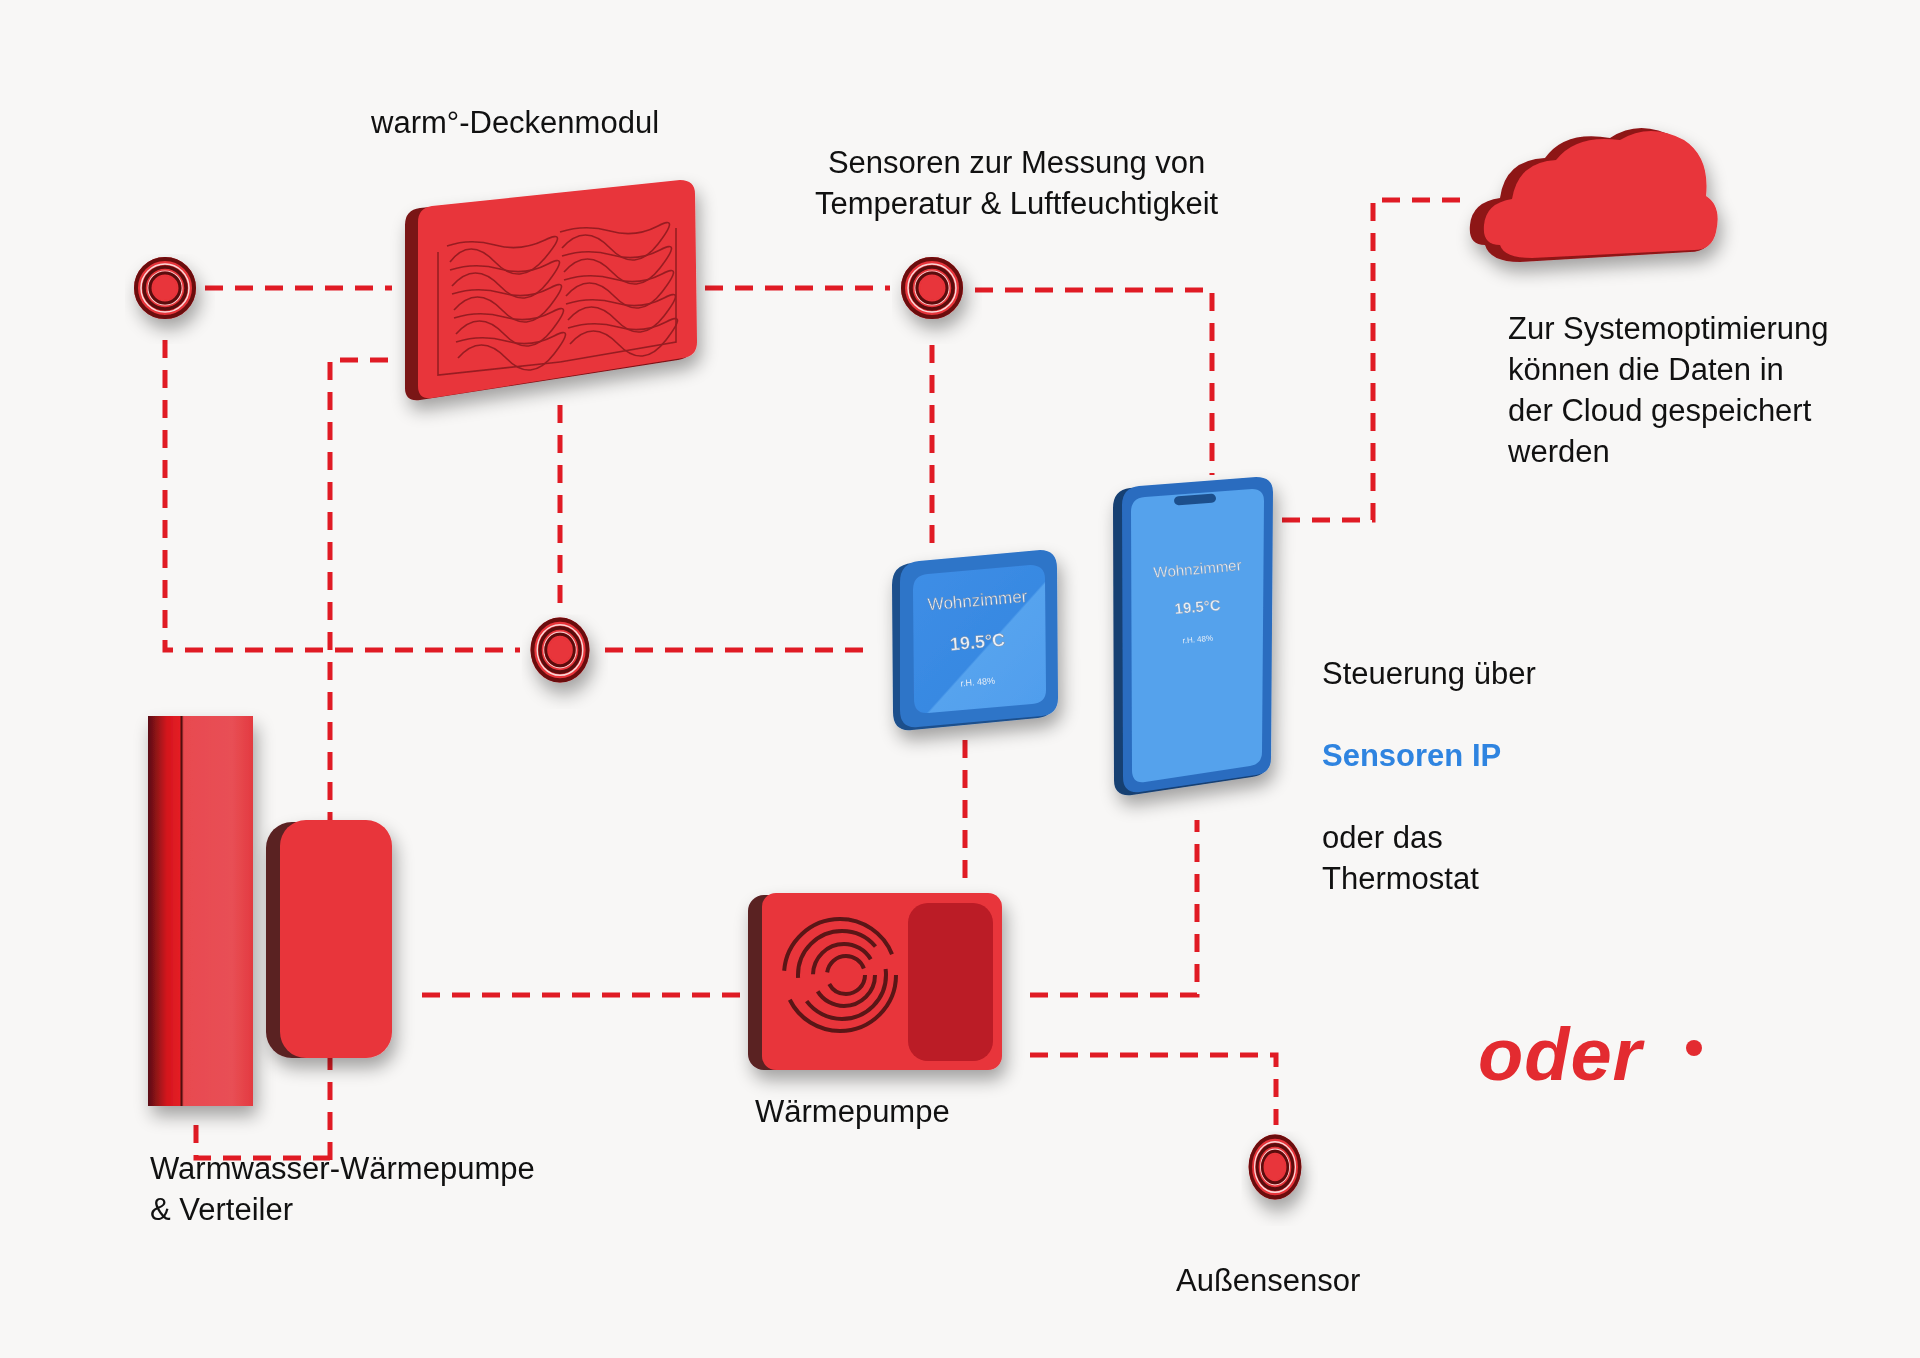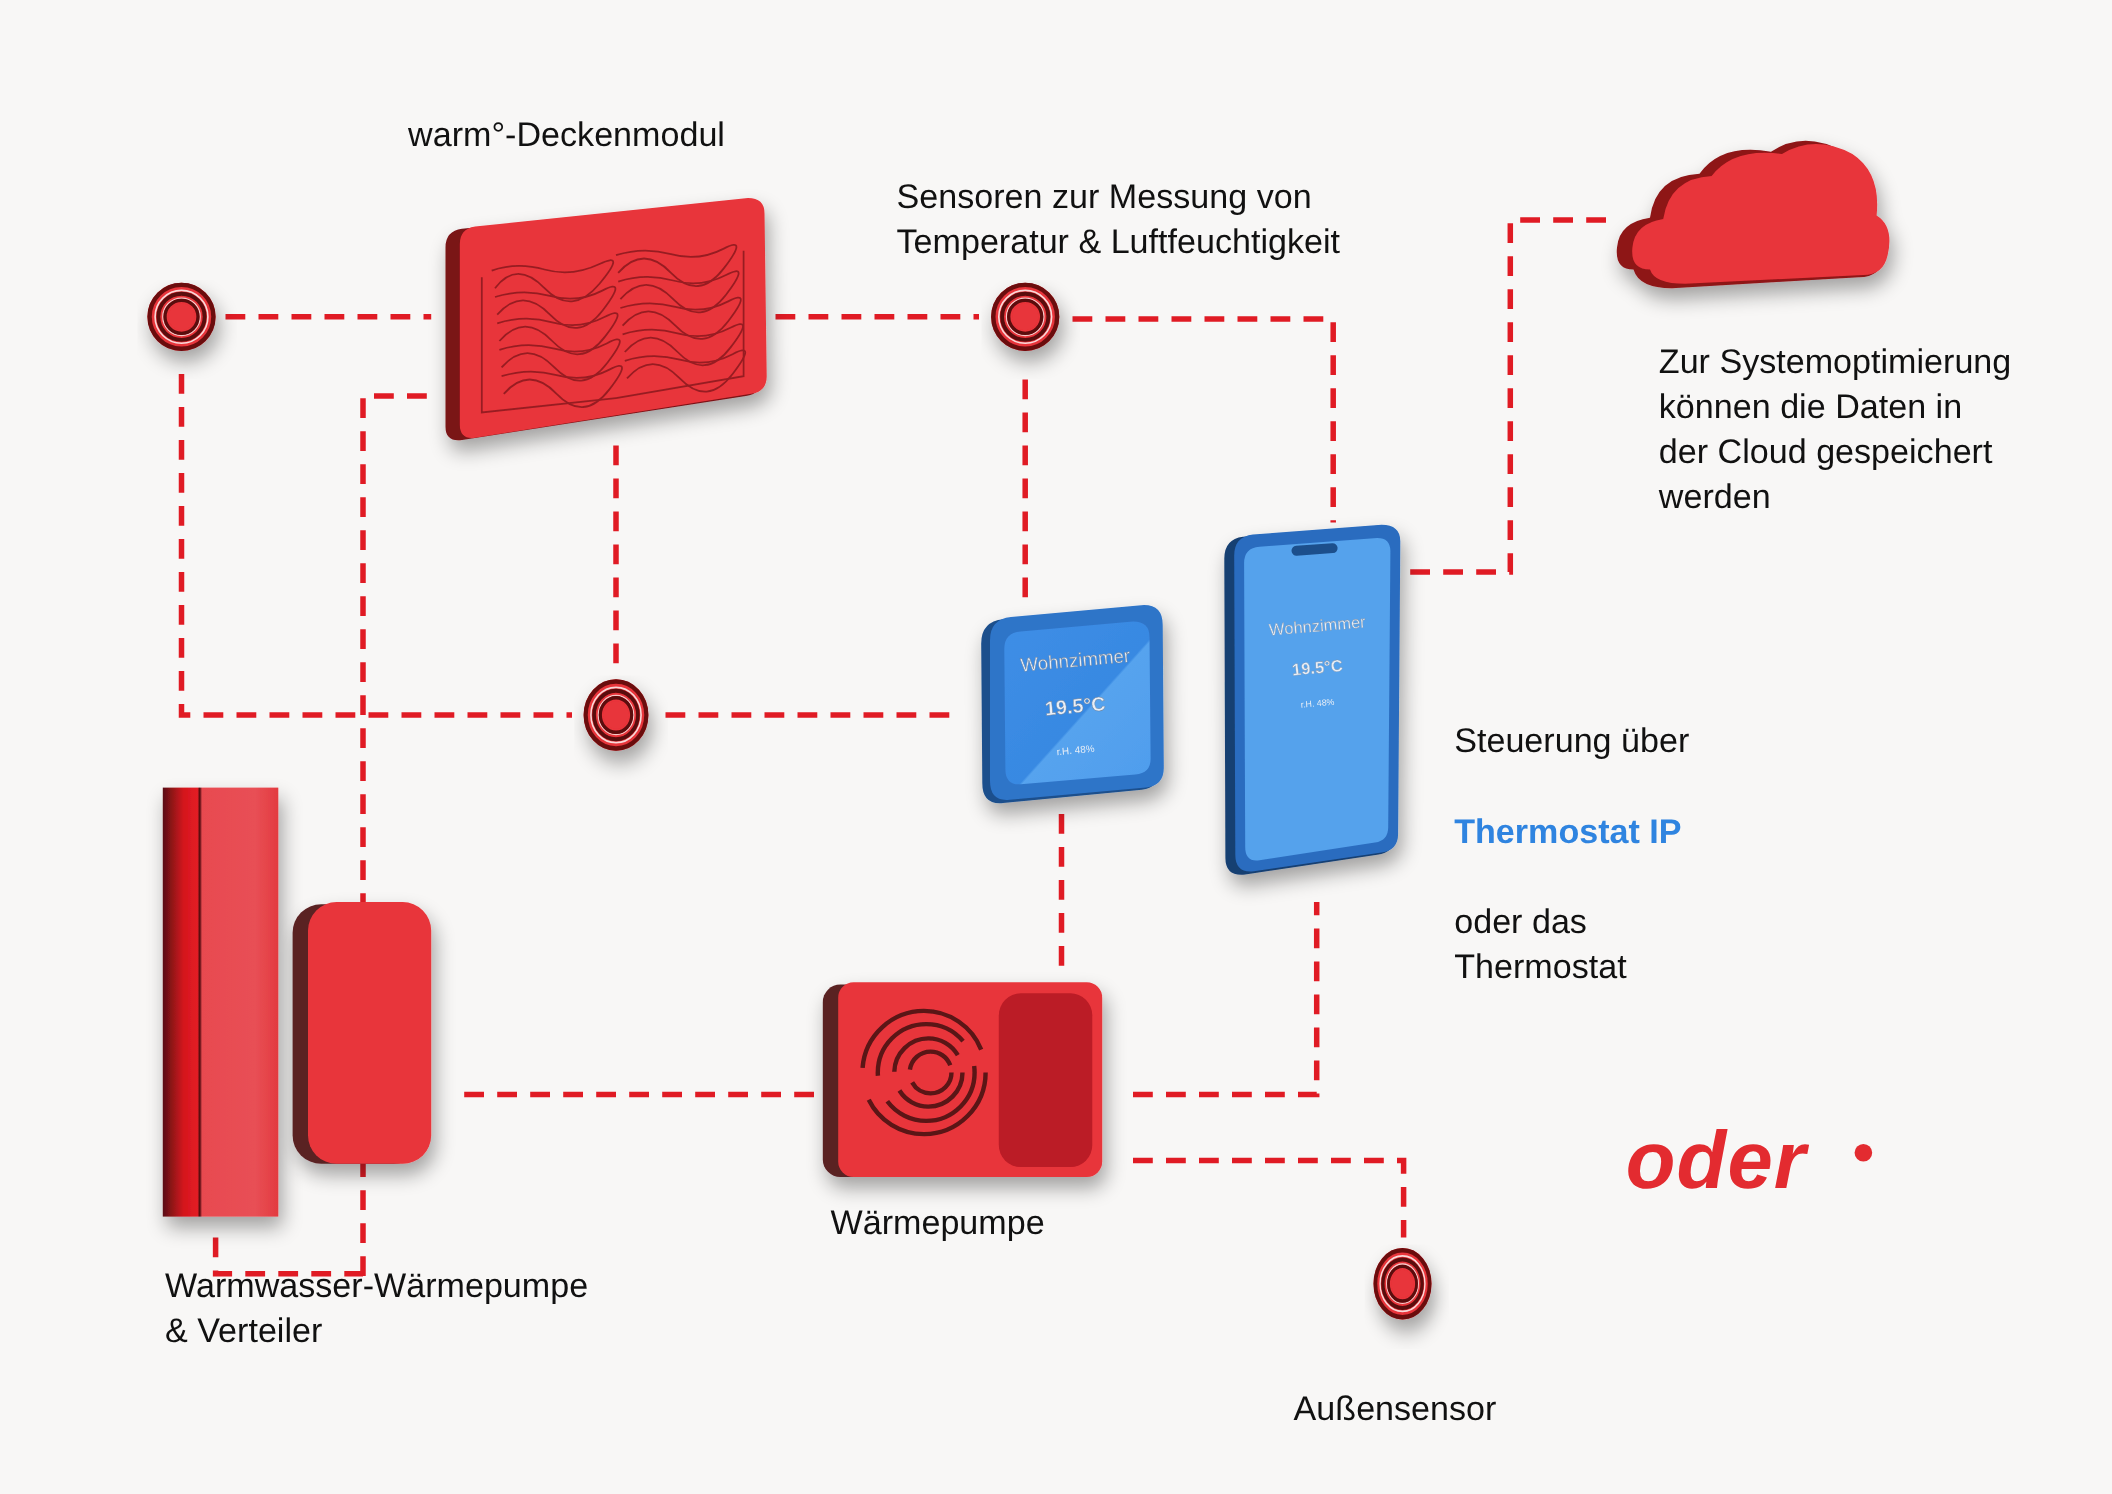--- a/index.html
+++ b/index.html
@@ -144,29 +144,29 @@
     <g fill="none" stroke="#5a1418" stroke-width="4">
       <circle cx="840" cy="975" r="56" stroke-dasharray="150 30"></circle>
       <circle cx="842" cy="975" r="44" stroke-dasharray="110 25"></circle>
       <circle cx="844" cy="975" r="31" stroke-dasharray="80 18"></circle>
       <circle cx="846" cy="975" r="19" stroke-dasharray="50 12"></circle>
     </g>
   </g>
 </svg>
 
 <div class="label" style="left:371px; top:102px;">warm°-Deckenmodul</div>
-<div class="label" style="left:815px; top:158px;">Sensoren zur Messung von
+<div class="label" style="left:815px; top:142px;text-align:center;">Sensoren zur Messung von
 Temperatur &amp; Luftfeuchtigkeit</div>
 <div class="label" style="left:1474px; top:308px;margin-left:34px;">Zur Systemoptimierung
 können die Daten in
 der Cloud gespeichert
 werden</div>
 <div class="label" style="left:1322px; top:612px;">
   <span>Steuerung über</span><br>
-  <span class="hl">Thermostat IP</span><br>
+  <span class="hl">Sensoren IP</span><br>
   <span style="white-space:pre-line;">oder das
 Thermostat</span>
 </div>
 <div class="label" style="left:150px; top:1148px;">Warmwasser-Wärmepumpe
 &amp; Verteiler</div>
 <div class="label" style="left:755px; top:1091px;">Wärmepumpe</div>
 <div class="label" style="left:1176px; top:1232px;margin-top:28px;">Außensensor</div>
 
 <div class="logo">oder</div>
 <div class="logo-dot"></div>

